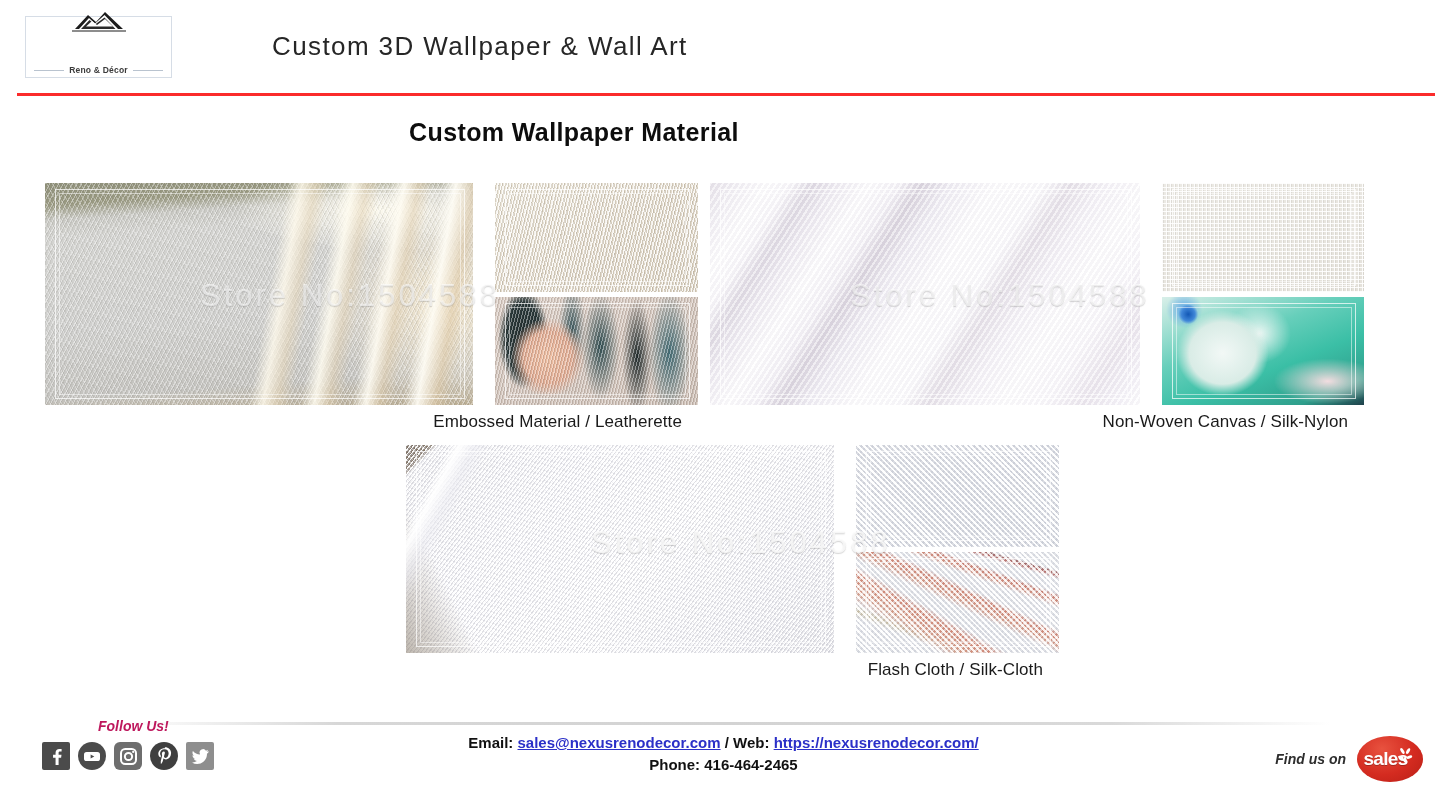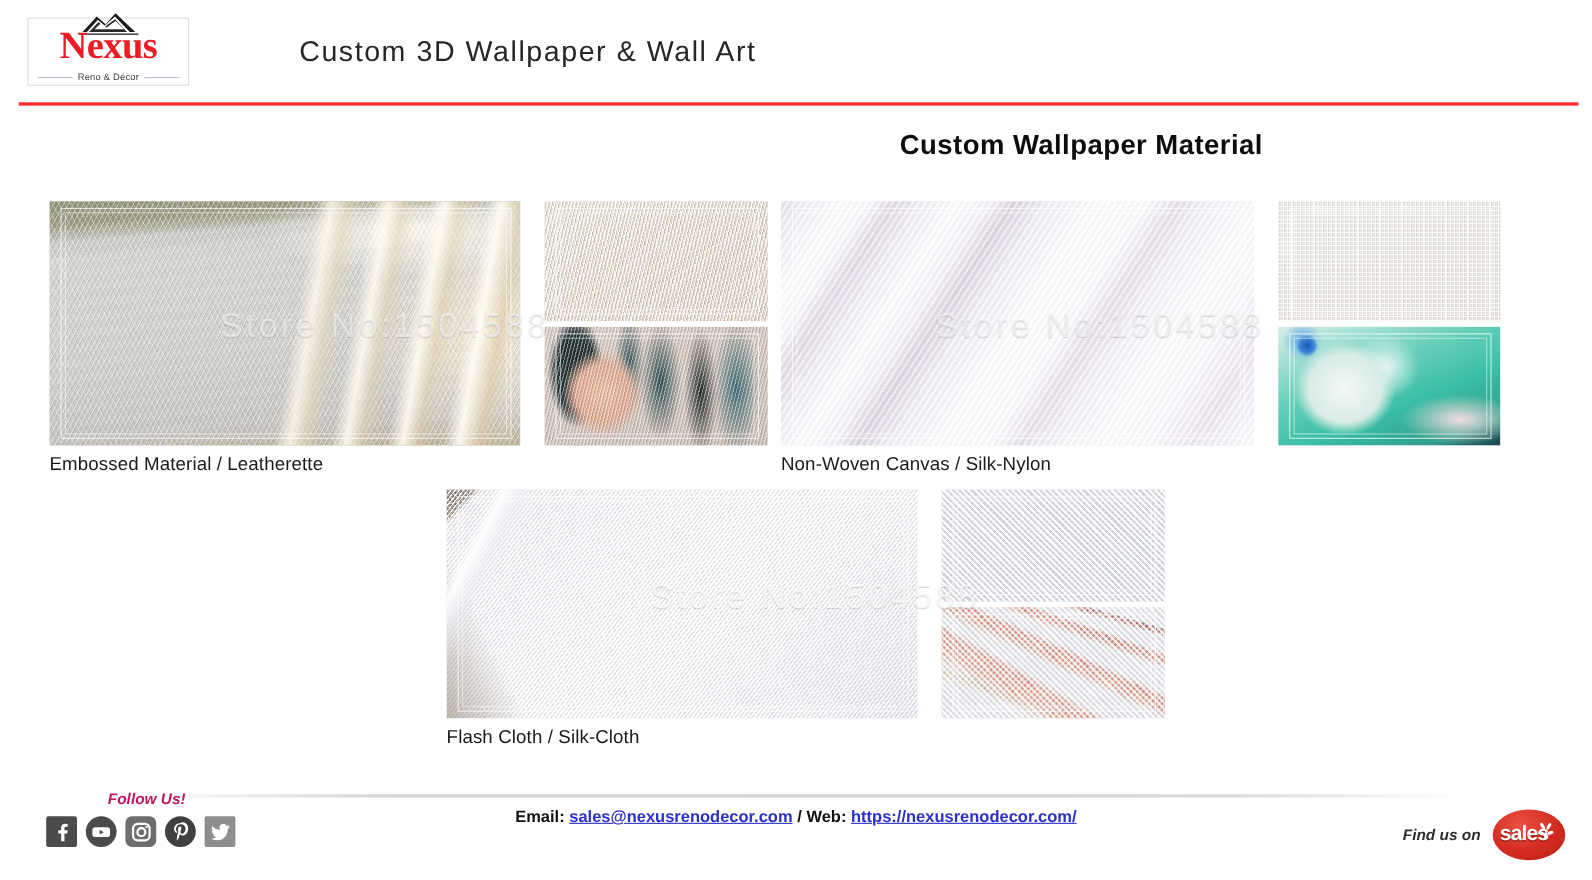--- a/index.html
+++ b/index.html
@@ -58,20 +58,21 @@
   }
   .logo-tagline-wrap {
     position: absolute;
     left: 0; right: 0;
     bottom: 2px;
     display: flex;
     align-items: center;
     justify-content: center;
     gap: 5px;
     padding: 0 8px;
+    font-weight: bold;
   }
   .logo-rule {
     flex: 1;
     height: 1px;
     background: #b9c3cf;
   }
   .logo-tagline {
     font-family: "Liberation Sans", sans-serif;
     font-size: 8.5px;
     color: #3b3b3b;
@@ -99,21 +100,21 @@
     height: 3px;
     background: #fb2b2b;
   }
 
   
   .section-title {
     position: absolute;
     left: 0;
     top: 118px;
     width: 1148px;
-    text-align: right;
+    text-align: center;
     font-family: "Liberation Sans", sans-serif;
     font-size: 25px;
     font-weight: bold;
     color: #0d0d0d;
     letter-spacing: 0.4px;
   }
 
   
   .panel {
     position: absolute;
@@ -147,21 +148,21 @@
   }
   .frame-overlay::after {
     content: "";
     position: absolute;
     inset: 3px;
     border: 1px solid rgba(255,255,255,0.50);
   }
 
   .caption {
     margin-top: 7px;
-    text-align: left;
+    text-align: right;
     font-family: "Liberation Sans", sans-serif;
     font-size: 17px;
     font-weight: 500;
     color: #1a1a1a;
     letter-spacing: 0.1px;
   }
 
   
   .tex-embossed-roll {
     position: absolute; inset: 0;
@@ -432,21 +433,20 @@
   <div class="header">
 
     <div class="logo-box">
       <svg class="logo-roof" viewBox="0 0 54 22">
         <path d="M3 19 L16 5 L24 12 L33 2 L51 19 Z" fill="#1c1c1c"></path>
         <path d="M7 19 L17 8 L23 13.5 L32.5 5 L46 19 Z" fill="#ffffff"></path>
         <path d="M9 19 L17.5 10 L23 14.5 L32.5 7.5 L43.5 19 Z" fill="#2a2a2a"></path>
         <path d="M14 16.5 L20 11 L25 15 L33 9 L41 16.5 Z" fill="#ffffff"></path>
         <path d="M0 21 L54 21" stroke="#1c1c1c" stroke-width="1.2"></path>
       </svg>
-      <div class="logo-word">Nexus</div>
       <div class="logo-tagline-wrap">
         <span class="logo-rule"></span>
         <span class="logo-tagline">Reno &amp; Décor</span>
         <span class="logo-rule"></span>
       </div>
     </div>
 
     <div class="header-title">Custom 3D Wallpaper &amp; Wall Art</div>
     <div class="header-rule"></div>
   </div>
@@ -561,20 +561,21 @@
           </svg>
       </a>
     </div>
 
     <div class="contact">
       <span>Email:</span>
       <a>sales@nexusrenodecor.com</a>
       <span>/</span>
       <span>Web:</span>
       <a>https://nexusrenodecor.com/</a>
+      <span class="line2">Phone: 416-464-2465</span>
     </div>
 
     <div class="yelp-wrap">
       <span class="find-us">Find us on</span>
       <span class="yelp-badge">
         <span class="yelp-text">sales</span>
         <svg class="yelp-burst" viewBox="0 0 18 18">
           <g fill="#ffffff">
             <ellipse cx="6.4" cy="5.0" rx="1.5" ry="3.3" transform="rotate(-32 6.4 5)"></ellipse>
             <ellipse cx="12.1" cy="5.1" rx="1.5" ry="3.2" transform="rotate(30 12.1 5.1)"></ellipse>

